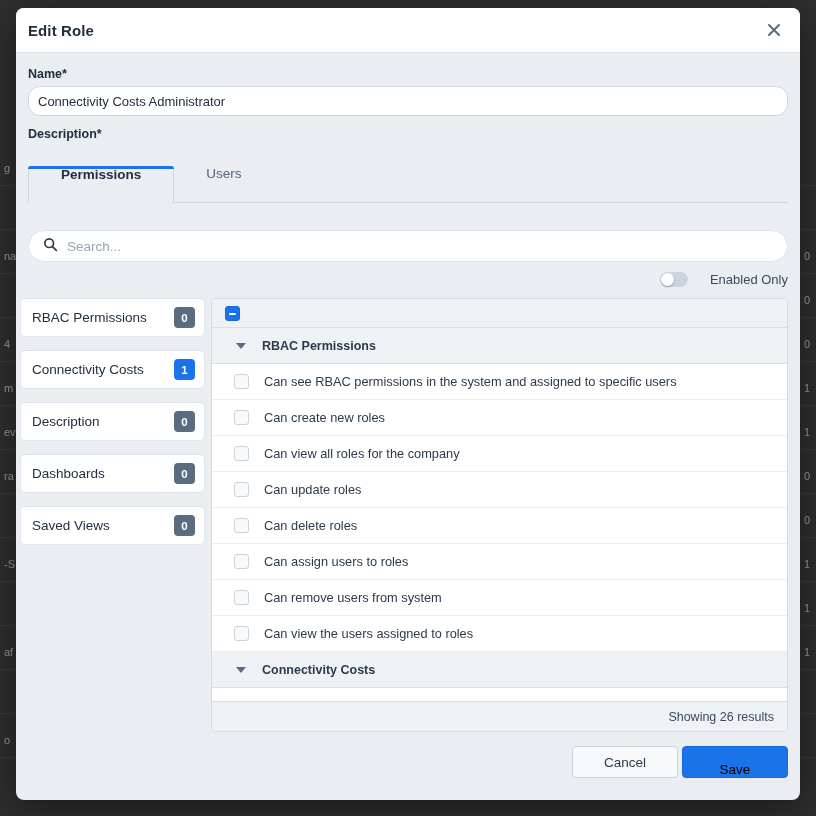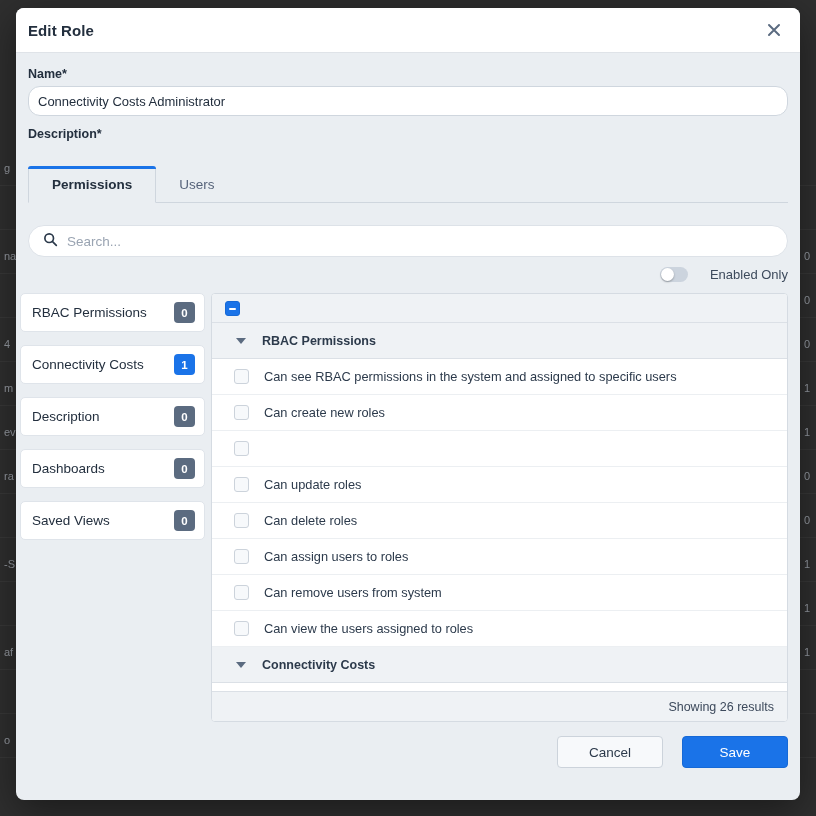--- a/index.html
+++ b/index.html
@@ -88,23 +88,23 @@
   
   .tabs {
     display: flex; align-items: flex-end;
     border-bottom: 1px solid #cfd6de;
     margin-top: 8px;
     height: 38px;
     flex: 0 0 auto;
   }
   .tab {
     position: relative;
-    padding: 0 23px;
+    padding: 0 32px;
     height: 36px;
-    display: flex; align-items: center;
+    display: flex; 
     font-size: 13.5px; color: #56637a;
     cursor: pointer;
   }
   .tab.active {
     background: #eaeef2;
     border: 1px solid #cfd6de;
     border-bottom: 1px solid #eaeef2;
     border-radius: 3px 3px 0 0;
     color: #232f3e; font-weight: bold;
     margin-bottom: -1px;
@@ -275,37 +275,37 @@
     border-top: 1px solid #dbe0e6;
     display: flex; align-items: center; justify-content: flex-end;
     padding-right: 13px;
     flex: 0 0 auto;
     font-size: 12.5px; color: #3d4a5c;
   }
 
   
   .modal-footer {
     flex: 0 0 auto;
-    padding: 13px 12px 32px 12px;
-    display: flex; justify-content: flex-end; gap: 19px;
+    padding: 13px 12px 22px 12px;
+    display: flex; justify-content: flex-end; gap: 4px;
     border-top: 1px solid transparent;
   }
   .btn {
     height: 32px; min-width: 106px;
     border-radius: 4px;
     font-size: 13.5px;
     display: flex; align-items: center; justify-content: center;
     cursor: pointer;
     font-family: "Liberation Sans", sans-serif;
   }
   .btn-cancel {
     background: #f7f9fb; border: 1px solid #ccd3db; color: #2c3a4b;
   }
   .btn-save {
-    background: #1a73e8; border: 1px solid #1669d6; color: #ffffff;
+    background: #1a73e8; border: 1px solid #1669d6; color: #000000; align-items: flex-end;
   }
 </style>
 </head>
 <body>
 
 <div class="backdrop">
   <div id="bg-rows">
       <div class="bg-row" style="top: 150px;"><span>g</span><span class="rt"></span></div>
       <div class="bg-row" style="top: 194px;"><span></span><span class="rt"></span></div>
       <div class="bg-row" style="top: 238px;"><span>na</span><span class="rt">0</span></div>
@@ -411,20 +411,21 @@
           <div class="perm-row">
             <div class="cb"></div>
             <div class="perm-text">Can see RBAC permissions in the system and assigned to specific users</div>
           </div>
           <div class="perm-row">
             <div class="cb"></div>
             <div class="perm-text">Can create new roles</div>
           </div>
           <div class="perm-row">
             <div class="cb"></div>
+            <div class="perm-text">Can view all roles for the company</div>
           </div>
           <div class="perm-row">
             <div class="cb"></div>
             <div class="perm-text">Can update roles</div>
           </div>
           <div class="perm-row">
             <div class="cb"></div>
             <div class="perm-text">Can delete roles</div>
           </div>
           <div class="perm-row">

